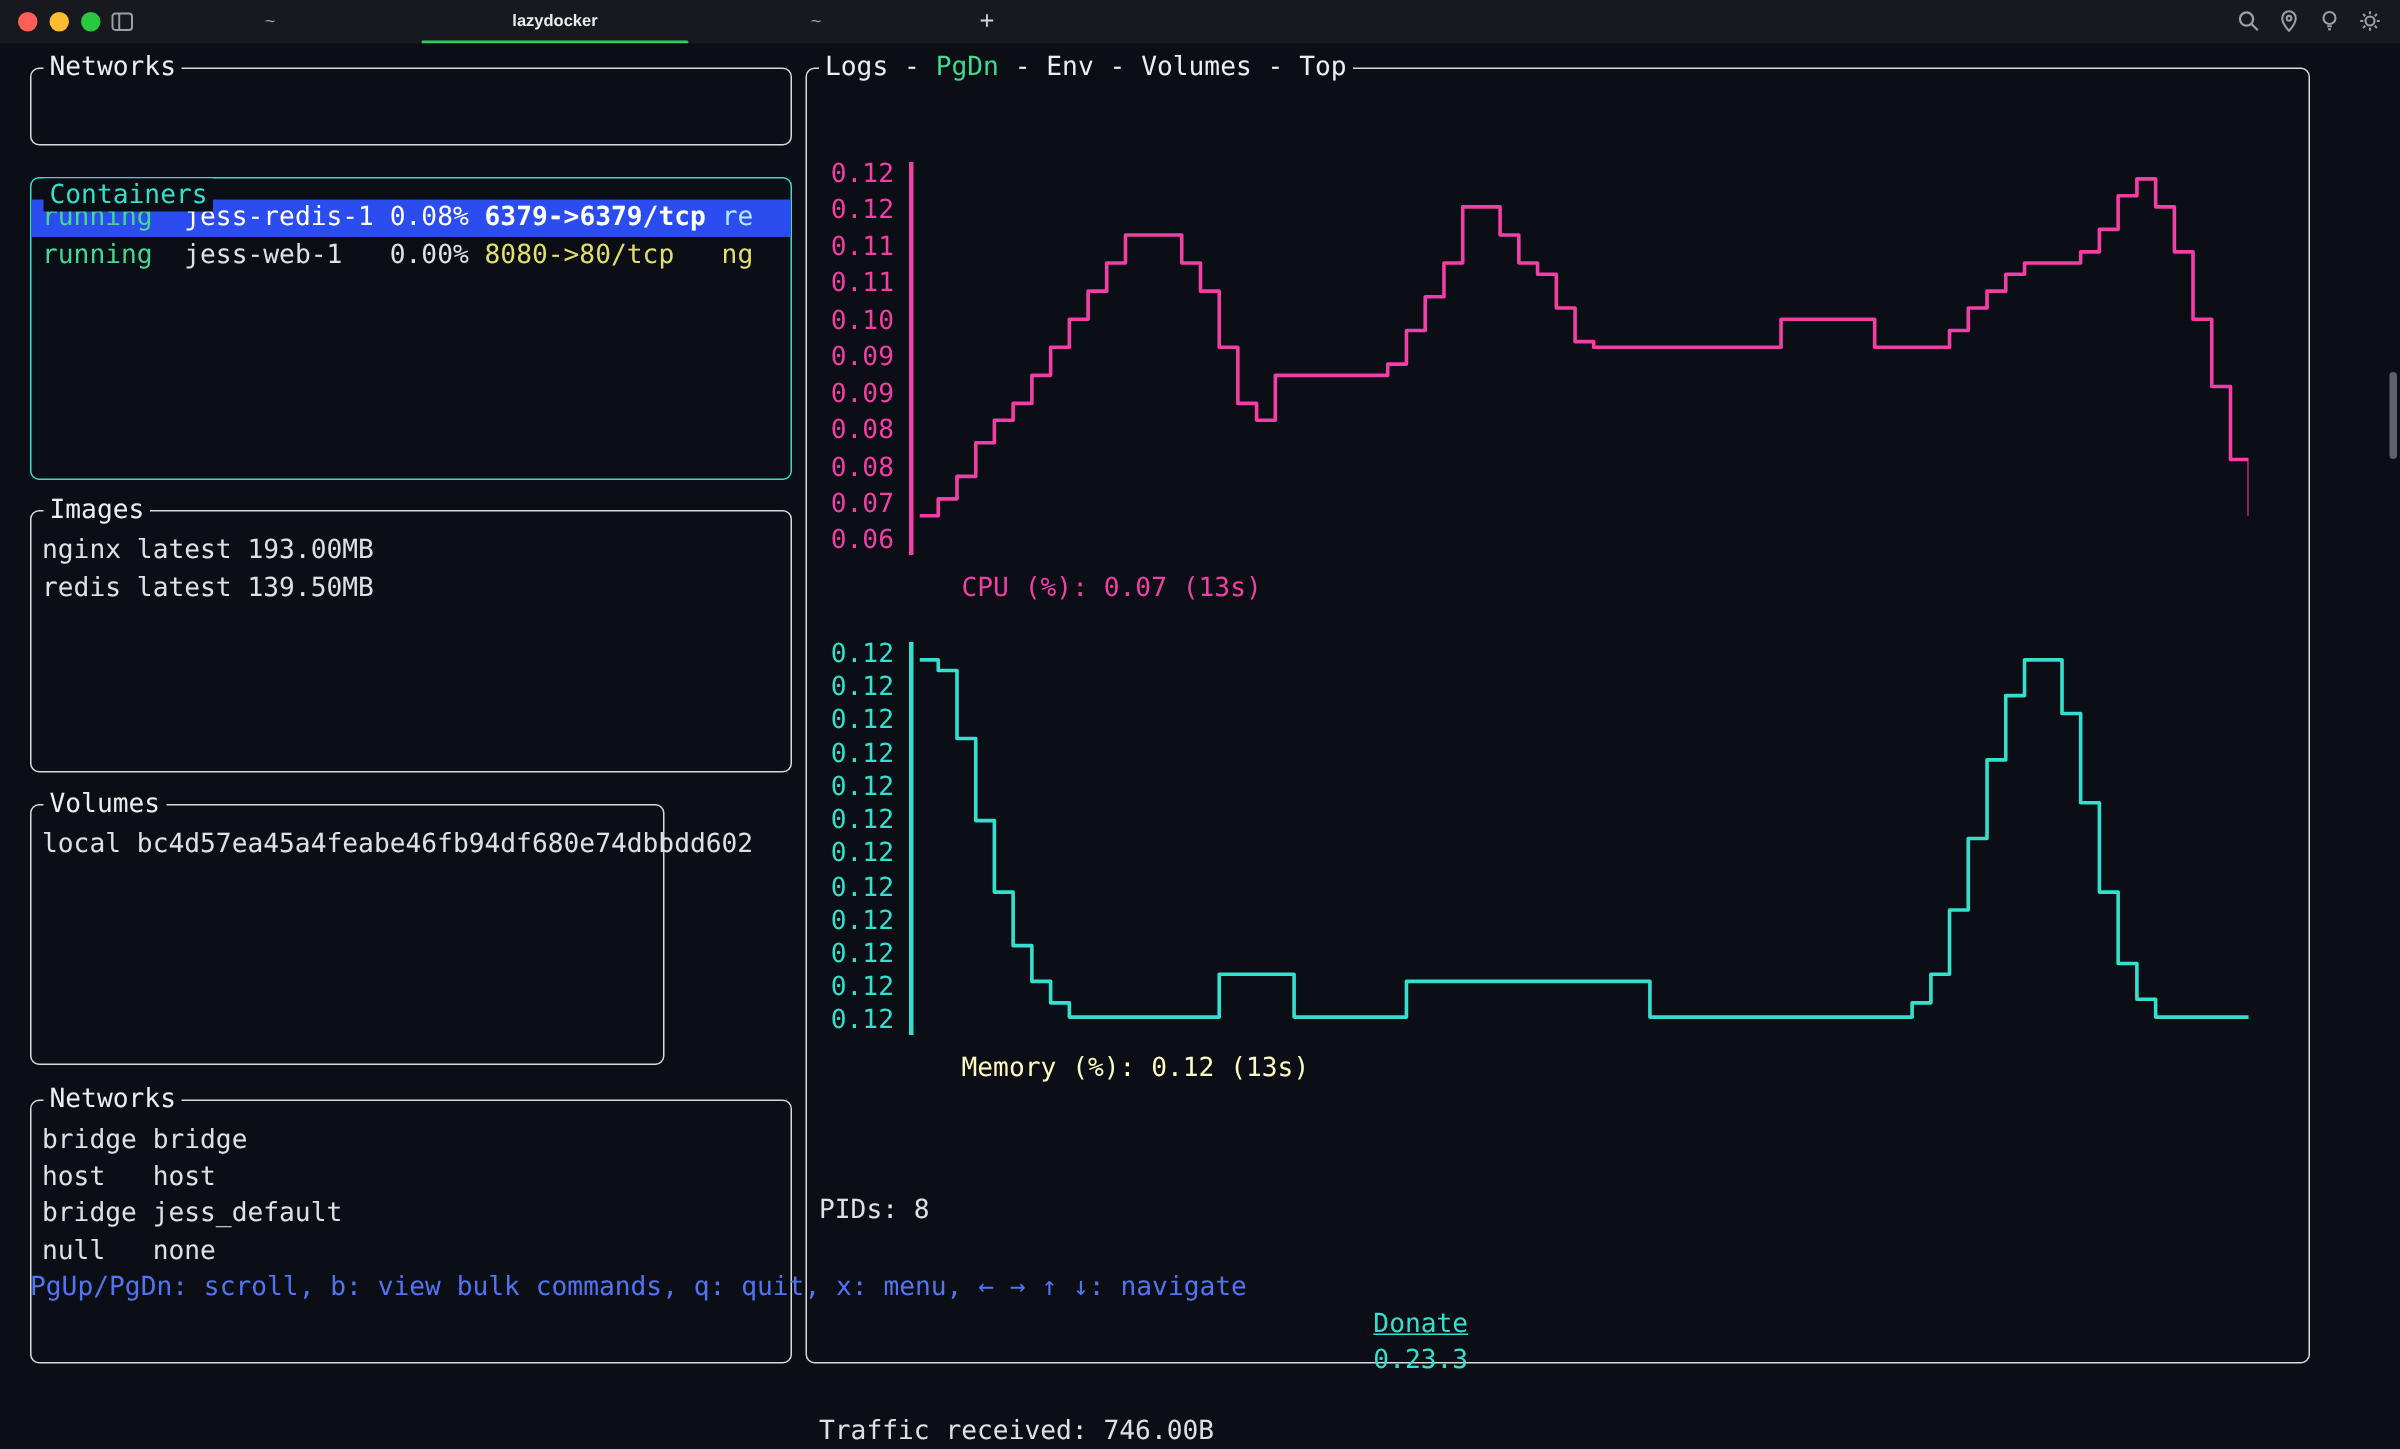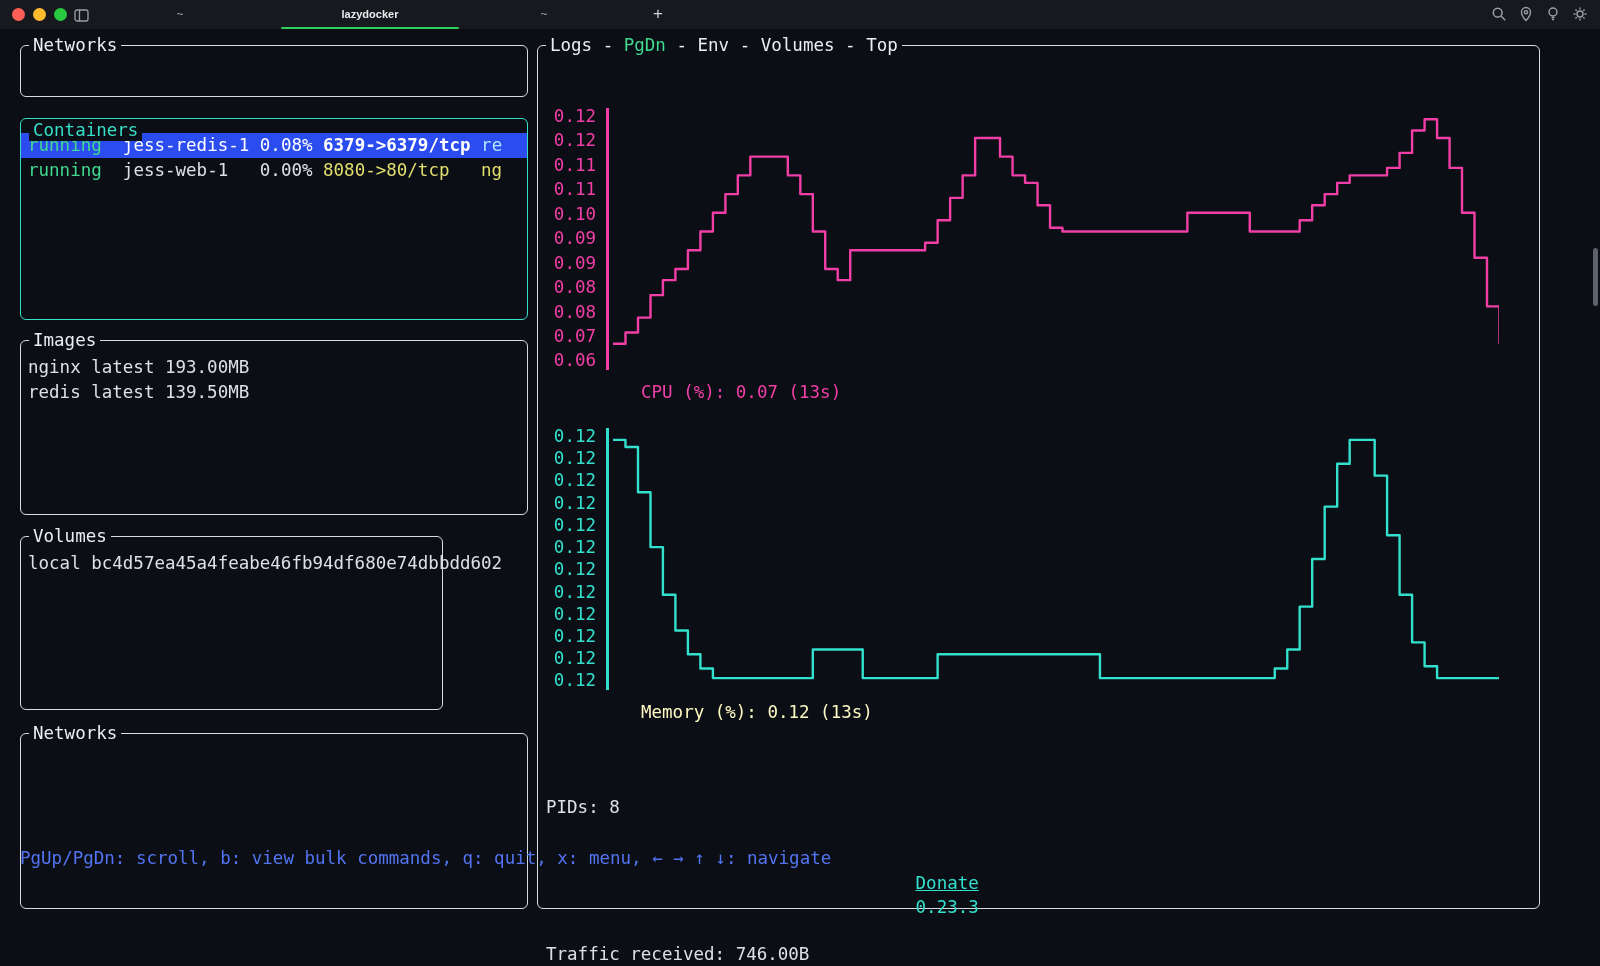--- a/index.html
+++ b/index.html
@@ -143,20 +143,21 @@
       <div class="panel-body"><div class="line">nginx latest 193.00MB</div><div class="line">redis latest 139.50MB</div></div>
     </div>
 
     <div class="panel" id="p-volumes">
       <div class="panel-title">Volumes</div>
       <div class="panel-body"><div class="line">local bc4d57ea45a4feabe46fb94df680e74dbbdd602</div></div>
     </div>
 
     <div class="panel" id="p-networks">
       <div class="panel-title">Networks</div>
+      <div class="panel-body"><div class="line">bridge bridge</div><div class="line">host   host</div><div class="line">bridge jess_default</div><div class="line">null   none</div></div>
     </div>
 
     <div class="panel" id="p-main">
       <div class="panel-title"><span>Logs</span><span> - </span><span class="c-green">PgDn</span><span> - </span><span>Env</span><span> - </span><span>Volumes</span><span> - </span><span>Top</span></div>
 
       <div class="chart-block" id="cb-cpu">
         <div class="ticks" style="color: rgb(242, 63, 167);">
             <div>0.12</div>
             <div>0.12</div>
             <div>0.11</div>

